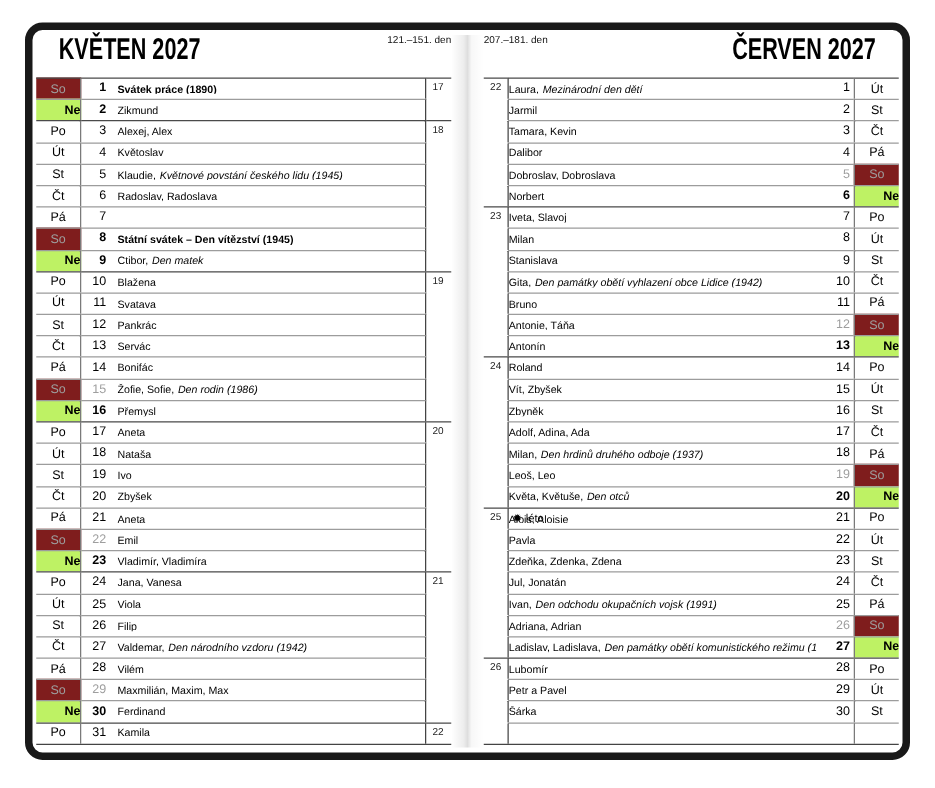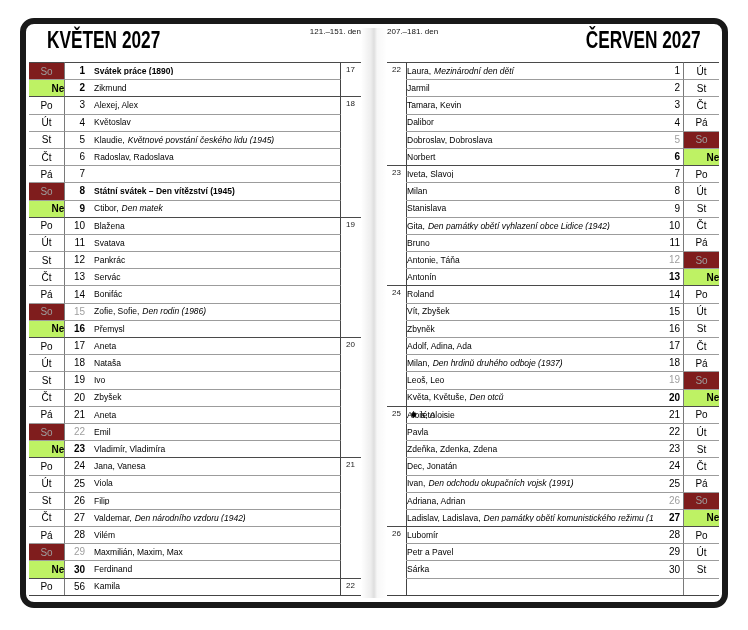--- a/index.html
+++ b/index.html
@@ -368,21 +368,21 @@
             <span class="num">30</span>
             <span class="name"><span class="nm">Ferdinand</span><span class="event"></span></span>
           </div>
           <div class="cell wk"></div>
         </div>
         <div class="row wd ws">
           <div class="cell dow">
             <span>Po</span>
           </div>
           <div class="cell main">
-            <span class="num">56</span>
+            <span class="num">31</span>
             <span class="name"><span class="nm">Kamila</span><span class="event"></span></span>
           </div>
           <div class="cell wk">22</div>
         </div>
       </div>
   </section>
 
   <div class="spine"></div>
 
   <section class="page right-page">
@@ -645,21 +645,21 @@
             <span class="num">23</span>
           </div>
           <div class="cell dow">
             <span>St</span>
           </div>
         </div>
         <div class="row wd">
           <div class="cell wk"></div>
           <div class="cell main">
 
-            <span class="name"><span class="nm">Dec, Jonatán</span><span class="event"></span></span>
+            <span class="name"><span class="nm">Jul, Jonatán</span><span class="event"></span></span>
             <span class="num">24</span>
           </div>
           <div class="cell dow">
             <span>Čt</span>
           </div>
         </div>
         <div class="row wd">
           <div class="cell wk"></div>
           <div class="cell main">
 

